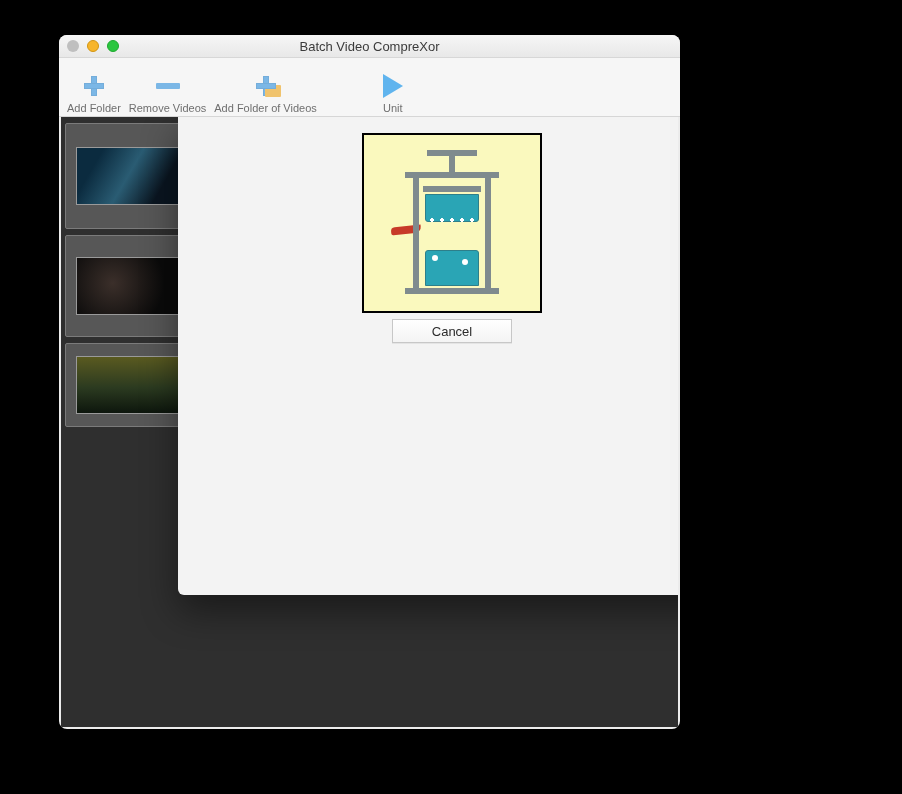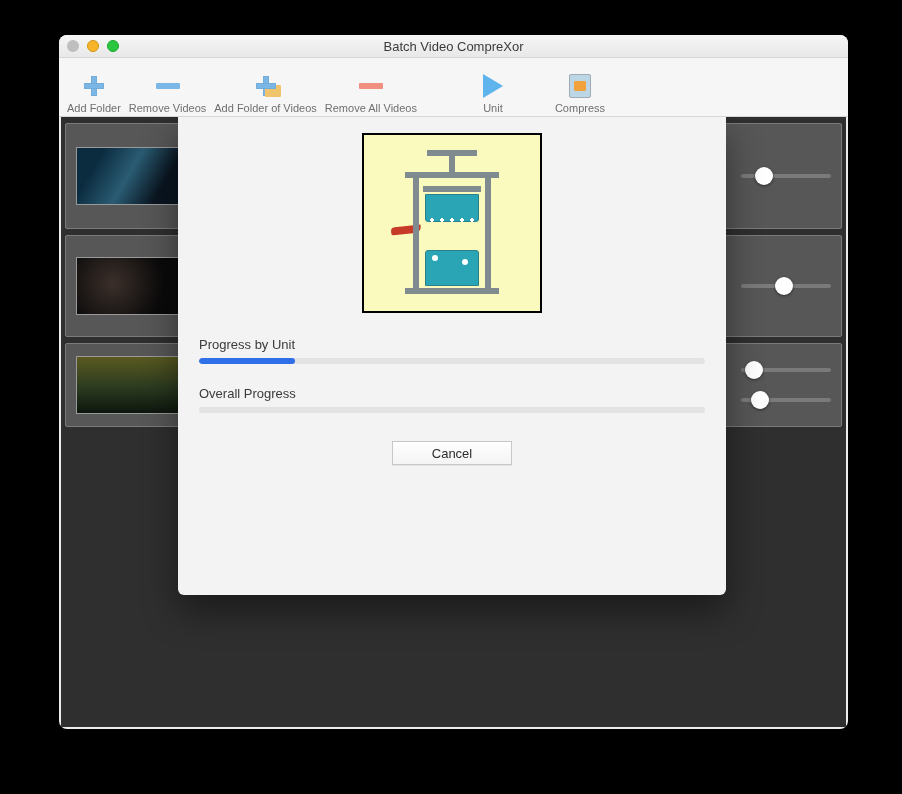--- a/index.html
+++ b/index.html
@@ -7,21 +7,21 @@
     width: 902px; height: 794px;
     background: #000;
     font-family: -apple-system, "Helvetica Neue", Arial, sans-serif;
     font-size: 13px;
     color: #333;
     overflow: hidden;
   }
   .window {
     position: absolute;
     left: 59px; top: 35px;
-    width: 789px; height: 694px;
+    width: 621px; height: 694px;
     background: #ececec;
     border-radius: 8px;
     box-shadow: 0 20px 50px rgba(0,0,0,0.6);
     overflow: hidden;
   }
   .titlebar {
     height: 22px;
     background: linear-gradient(#f6f6f6, #e8e8e8);
     border-bottom: 1px solid #d7d7d7;
     display: flex;
@@ -248,40 +248,28 @@
       <span>Remove Videos</span>
     </div>
     <div class="tb-item">
       <div class="tb-icon">
           <div class="plus folder">
             <div class="folder-bg"></div>
           </div>
         </div>
       <span>Add Folder of Videos</span>
     </div>
-    <div class="tb-item">
-      <div class="tb-icon">
-          <div class="minus red"></div>
-        </div>
-      <span>Remove All Videos</span>
-    </div>
     <div style="width:52px"></div>
     <div class="tb-item">
       <div class="tb-icon">
           <div class="play"></div>
         </div>
       <span>Unit</span>
     </div>
     <div style="width:38px"></div>
-    <div class="tb-item">
-      <div class="tb-icon">
-          <div class="compress-ic"></div>
-        </div>
-      <span>Compress</span>
-    </div>
   </div>
 
   <div class="content">
     <div class="row sel">
       <div class="thumb" style="background:linear-gradient(120deg,#0b2b3f 20%,#2a5c73 50%,#0a1520 80%);"></div>
       <div class="sliders">
         <div class="slider">
             <div class="knob" style="left:14px"></div>
           </div>
       </div>
@@ -316,30 +304,20 @@
               <div class="plat"></div>
             <div class="blockT"></div>
             <div class="splat"></div>
             <div class="blockB"></div>
             <div class="postL"></div>
               <div class="postR"></div>
             <div class="base"></div>
           </div>
         </div>
 
-        <div class="prog-section">
-          <div class="prog-label">Progress by Unit</div>
-          <div class="progbar">
-            <div class="fill" style="width:19%"></div>
-          </div>
-          <div class="prog-label">Overall Progress</div>
-          <div class="progbar">
-            <div class="fill" style="width:0%"></div>
-          </div>
-        </div>
 
         <div class="btn">
           <span>Cancel</span>
         </div>
       </div>
     </div>
 
   </div>
 </div>
 

